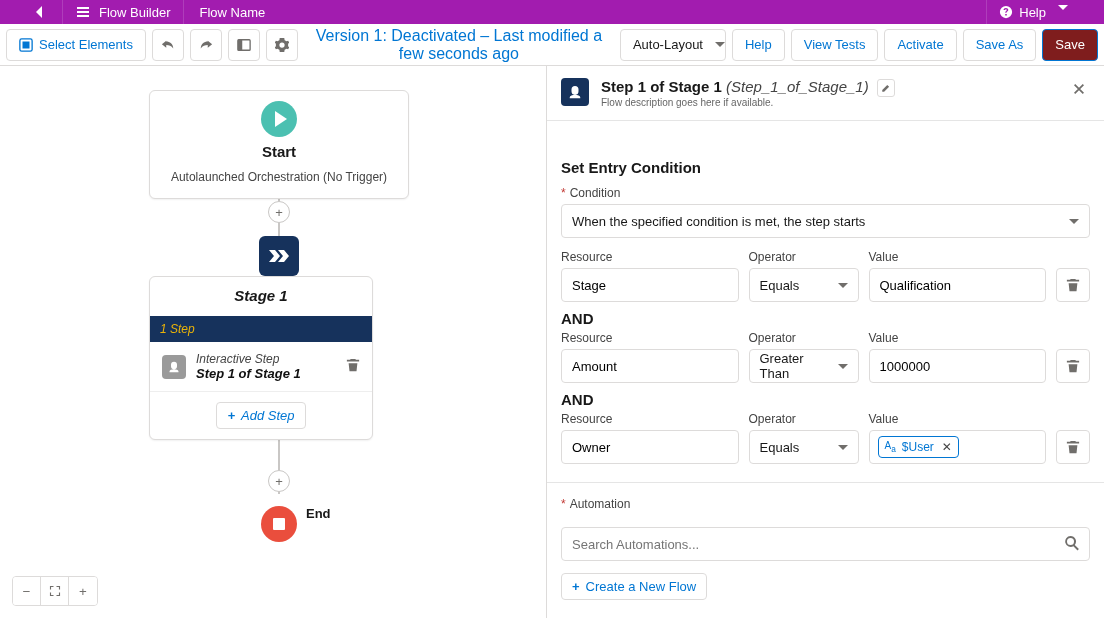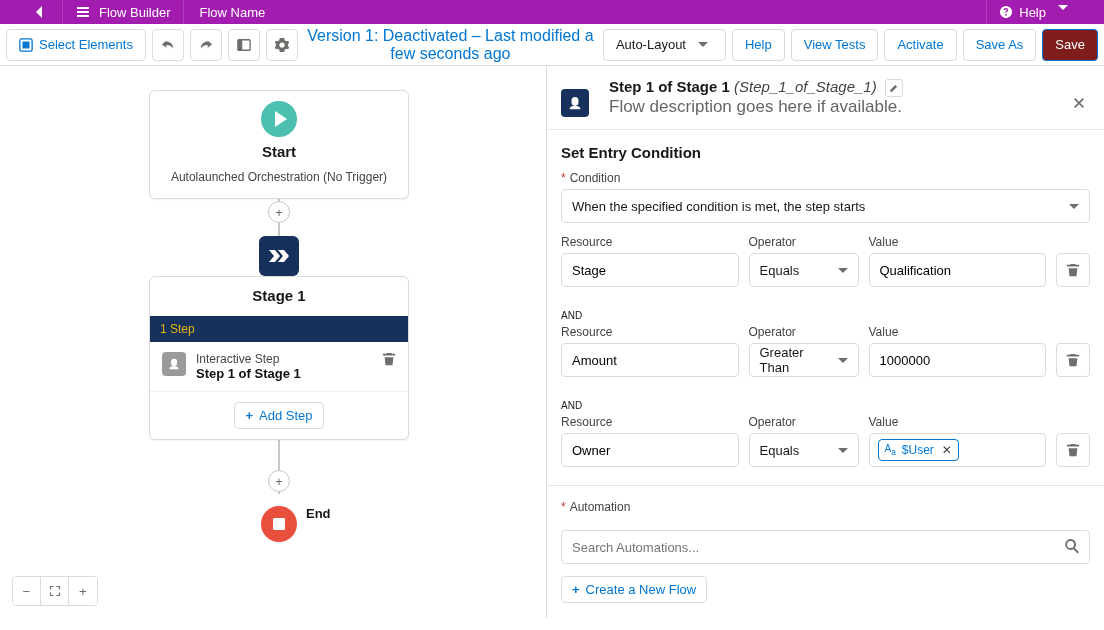--- a/index.html
+++ b/index.html
@@ -16,82 +16,82 @@
   .header svg { fill:#fff; }
 
   
   .toolbar { height:42px; border-bottom:1px solid #dddbda; display:flex; align-items:center; padding:0 6px; gap:6px; }
   .btn { border:1px solid #dddbda; background:#fff; color:#0176d3; border-radius:4px; height:32px; padding:0 12px; display:inline-flex; align-items:center; gap:6px; cursor:pointer; font-size:13px; }
   .btn.icononly { padding:0; width:32px; justify-content:center; color:#706e6b; }
   .btn.icononly svg { fill:#706e6b; }
   .btn.select-el { color:#0176d3; }
   .btn.primary { background:#7f1d1d; color:#fff; border-color:#0176d3; }
   .toolbar .status { flex:1; text-align:center; color:#0176d3; font-size:16px; }
-  .btn.layout { color:#181818; padding-right:17px;}
+  .btn.layout { color:#181818; padding-right:0;}
   .chev { width:0; height:0; border-left:5px solid transparent; border-right:5px solid transparent; border-top:5px solid #706e6b; margin-left:6px;}
   .chev.white { border-top-color:#fff;}
 
   
   .main { display:flex; height:calc(630px - 36px - 42px); }
   .canvas { flex:1; position:relative; background:#fff; overflow:hidden;}
   .panel { width:558px; border-left:1px solid #dddbda; overflow-y:auto; }
 
   
   .node { position:absolute;border-radius:19px; }
   .connector { position:absolute; width:2px; background:#c9c7c5; left:50%; transform:translateX(-1px); }
   .playcircle { width:36px; height:36px; border-radius:50%; background:#4bc0b1; display:flex; align-items:center; justify-content:center; margin:0 auto;}
   .playcircle::after { content:""; border-left:12px solid #fff; border-top:8px solid transparent; border-bottom:8px solid transparent; margin-left:3px;}
   .card { background:#fff; border:1px solid #dddbda; border-radius:6px; box-shadow:0 1px 2px rgba(0,0,0,0.06); }
   .start-card { width:260px; text-align:center; padding:10px 12px 14px 12px;}
   .start-card .title { font-weight:600; font-size:15px; margin-top:6px;}
   .start-card .sub { font-size:12px; color:#444;margin-top:10px;}
   .addcircle { width:22px; height:22px; border-radius:50%; border:1px solid #c9c7c5; background:#fff; display:flex; align-items:center; justify-content:center; color:#706e6b; position:absolute; left:50%; transform:translateX(-50%); cursor:pointer;}
   .stage-icon { width:40px; height:40px; border-radius:6px; background:#16325c; display:flex; align-items:center; justify-content:center; margin:0 auto; }
-  .stage-card { width:260px; }
+  .stage-card { width:224px;font-style:italic; }
   .stage-card .stage-title { font-weight:700; font-size:15px; text-align:center; padding:10px 0 12px 0;}
   .stage-card .bar { background:#16325c; color:#eab308; font-size:12px; padding:6px 10px;}
-  .step-row { display:flex; align-items:flex-start; gap:10px; padding:10px 12px; border-bottom:1px solid #eee;}
+  .step-row { display:flex; align-items:center; gap:10px; padding:10px 12px; border-bottom:1px solid #eee;}
   .step-row .mini-icon { width:24px; height:24px; border-radius:4px; background:#9a9a9a; display:flex; align-items:center; justify-content:center;}
   .step-row .mini-icon svg { fill:#fff;}
   .step-row .del { margin-left:auto; color:#706e6b; cursor:pointer;}
   .step-info .t1 { font-size:12px; color:#444;}
   .step-info .t2 { font-size:13px; font-weight:600; color:#111;}
   .stage-card .addstep { display:flex; justify-content:center; padding:10px;}
   .linkbtn { display:inline-flex; align-items:center; gap:6px; color:#0176d3; border:1px solid #dddbda; border-radius:4px; padding:5px 10px; cursor:pointer; font-size:13px;}
   .linkbtn .plus { font-weight:700;}
   .endcircle { width:36px; height:36px; border-radius:50%; background:#ea4e3d; display:flex; align-items:center; justify-content:center;}
   .endcircle::after { content:""; width:12px; height:12px; background:#fff; border-radius:1px;}
 
   
   .zoom { position:absolute; left:12px; bottom:12px; display:flex; border:1px solid #dddbda; border-radius:4px; overflow:hidden; background:#fff;}
   .zoom button { width:28px; height:28px; border:none; background:#fff; border-right:1px solid #dddbda; color:#706e6b; cursor:pointer; display:flex; align-items:center; justify-content:center;}
   .zoom button:last-child { border-right:none;}
   .zoom button svg { fill:#706e6b; }
 
   
-  .phdr { display:flex; align-items:flex-end; gap:20px; padding:12px 14px; border-bottom:1px solid #e5e5e5;}
+  .phdr { display:flex; align-items:flex-start; gap:12px; padding:12px 14px; border-bottom:1px solid #e5e5e5;}
   .phdr .icon { width:28px; height:28px; border-radius:4px; background:#16325c; display:flex; align-items:center; justify-content:center;}
   .phdr .icon svg { fill:#fff;}
   .phdr .titles { flex:1;}
   .phdr .ln1 { font-size:15px; }
   .phdr .ln1 .api { font-style:italic; color:#444;}
   .phdr .editp { width:18px; height:18px; border:1px solid #dddbda; border-radius:3px; display:inline-flex; align-items:center; justify-content:center; vertical-align:middle; margin-left:4px; cursor:pointer;}
-  .phdr .ln2 { font-size:17px; color:#666;}
+  .phdr .ln2 { font-size:10px; color:#666;}
   .phdr .close { cursor:pointer; color:#706e6b; padding:4px;}
   .psec { padding:14px 14px 4px 14px; }
-  .psec h3 { font-size:15px; font-weight:600; margin-bottom:10px;}
+  .psec h3 { font-size:15px; font-weight:600; margin-bottom:10px;margin-top:24px;}
   .lbl { font-size:12px; color:#444; margin-bottom:4px; display:block;}
   .req::before { content:"*"; color:#c23934; margin-right:4px;}
   .combo, .txt { width:100%; height:34px; border:1px solid #dddbda; border-radius:4px; padding:0 10px; font-size:13px; background:#fff; display:flex; align-items:center; justify-content:space-between;}
   .txt input { border:none; outline:none; width:100%; font-size:13px; background:transparent;}
   .row3 { display:flex; gap:10px; align-items:flex-end;}
   .col { flex:1; }
   .col.op { flex:0 0 110px; }
   .del-sq { width:34px; height:34px; border:1px solid #dddbda; border-radius:4px; display:flex; align-items:center; justify-content:center; cursor:pointer; color:#706e6b; flex:0 0 34px;}
-  .and { font-size:10px; font-weight:400; margin:23px 0 4px 0;}
+  .and { font-size:15px; font-weight:700; margin:8px 0 4px 0;}
   .pill { display:inline-flex; align-items:center; gap:6px; border:1.5px solid #0176d3; border-radius:4px; padding:3px 6px; font-size:12px; color:#0176d3;}
   .pill .x { cursor:pointer; color:#444; margin-left:2px;}
   .valuebox { height:34px; border:1px solid #dddbda; border-radius:4px; padding:0 8px; display:flex; align-items:center; gap:6px;}
   .search { position:relative;margin-top:16px; }
   .search input { width:100%; height:34px; border:1px solid #dddbda; border-radius:4px; padding:0 34px 0 10px; font-size:13px;}
   .search .mag { position:absolute; right:10px; top:8px; color:#706e6b;}
   .hr { border-top:1px solid #e5e5e5; margin:14px 0 0 0;}
 
   svg.trash { width:14px; height:14px; fill:#706e6b;}
   svg.pencil { width:10px; height:10px; fill:#706e6b;}

